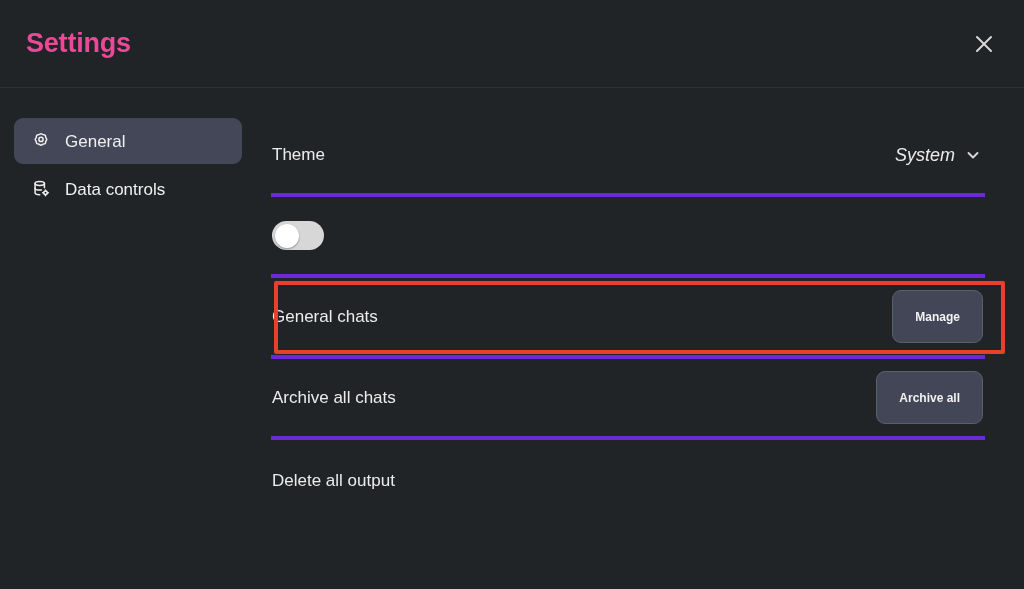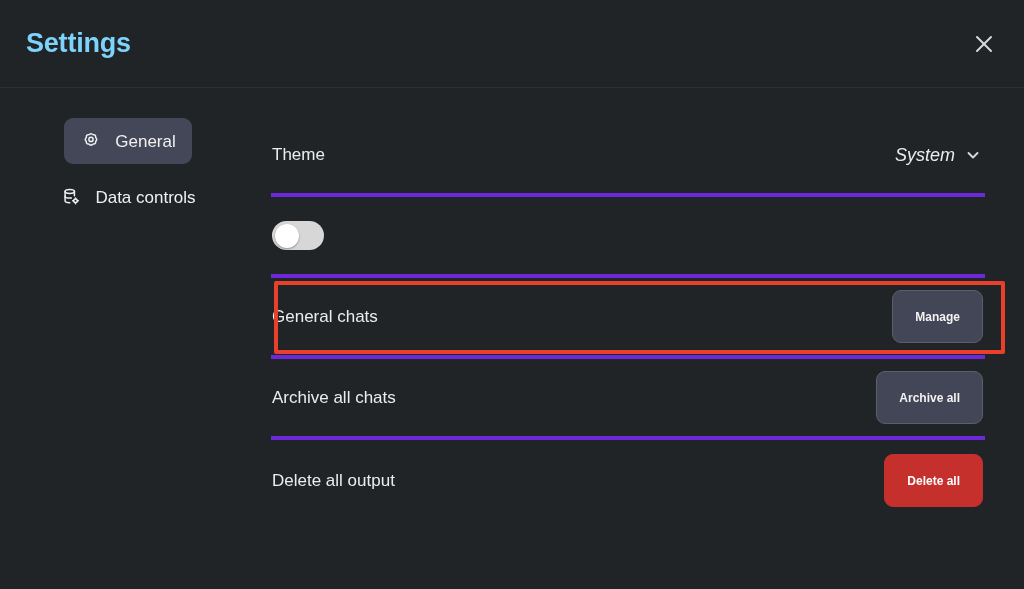--- a/index.html
+++ b/index.html
@@ -35,21 +35,21 @@
     border-bottom: 1px solid #2d3033;
     display: flex;
     align-items: center;
     padding: 0 24px 0 26px;
   }
 
   .dialog-title {
     font-size: 27px;
     font-weight: 700;
     letter-spacing: -0.2px;
-    color: #7dd3fc;
+    color: #ec4899;
     line-height: 1;
   }
 
   .close-button {
     position: absolute;
     right: 20px;
     top: 50%;
     transform: translateY(-50%);
     width: 40px;
     height: 40px;
@@ -71,22 +71,21 @@
   }
 
   
   .sidebar {
     flex: 0 0 256px;
     width: 256px;
     background: #212426;
     padding: 30px 14px 0 14px;
     display: flex;
     flex-direction: column;
-    gap: 10px;
-    align-items: center;
+    gap: 2px;
   }
 
   .sidebar-item {
     display: flex;
     align-items: center;
     gap: 14px;
     height: 46px;
     padding: 0 16px;
     border-radius: 9px;
     cursor: pointer;
@@ -320,23 +319,20 @@
 
         <div class="setting-row">
           <span class="row-label">Archive all chats</span>
           <div class="row-control">
             <button class="btn btn-slate">Archive all</button>
           </div>
         </div>
 
         <div class="setting-row no-border">
           <span class="row-label">Delete all output</span>
-          <div class="row-control">
-            <button class="btn btn-danger">Delete all</button>
-          </div>
         </div>
 
       </div>
     </main>
   </div>
 
   <div class="annotation-box"></div>
 
 </div>
 

